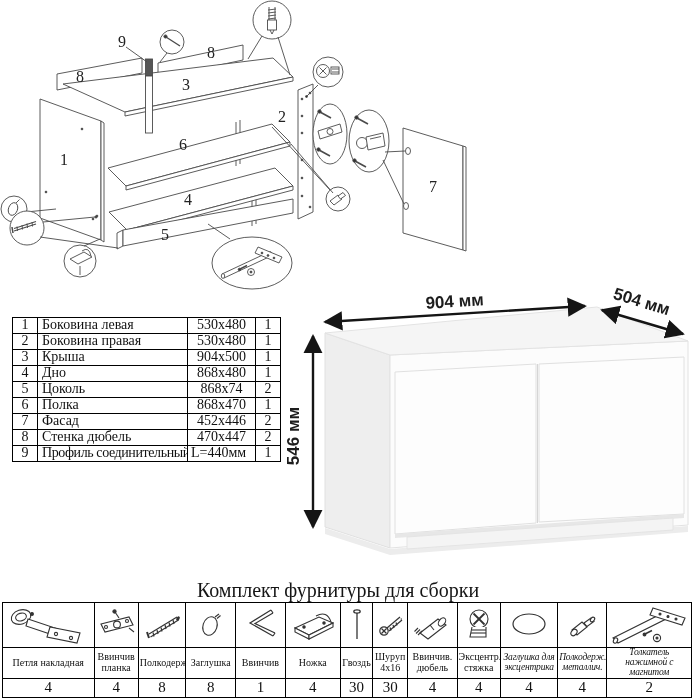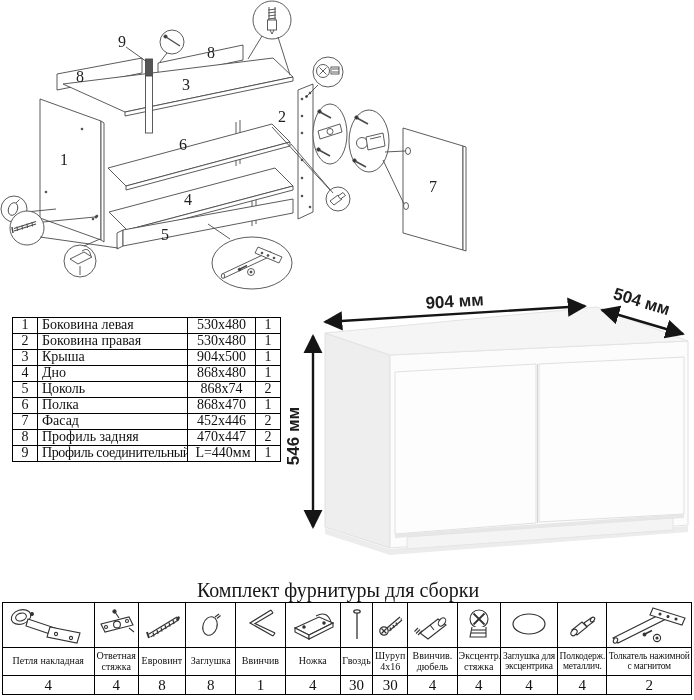--- a/index.html
+++ b/index.html
@@ -8,29 +8,29 @@
   svg text{font-family:"Liberation Serif",serif;}
   .dimtxt{font-family:"Liberation Sans",sans-serif;font-weight:bold;font-size:17px;fill:#1d1d1d;}
   .partnum{font-size:16px;fill:#222;}
   
   .parts{position:absolute;left:12px;top:317px;border-collapse:collapse;table-layout:fixed;width:268px;}
   .parts td{border:1px solid #000;height:15px;padding:0 2px;font-size:14px;line-height:1.05;
             white-space:nowrap;overflow:hidden;}
   .parts td.c{text-align:center;padding:0;}
   .parts td.nm{text-align:left;padding-left:4px;}
   .parts tr.cond td.nm{font-size:14px;letter-spacing:-0.4px;}
-  .parts tr.cond td.sz{text-align:center;padding-left:3px;}
+  .parts tr.cond td.sz{text-align:left;padding-left:3px;}
   
   .hwtitle{position:absolute;left:0;top:579px;width:676px;text-align:center;
            font-size:20px;color:#151515;}
   .hw{position:absolute;left:2px;top:602px;border-collapse:collapse;table-layout:fixed;width:690px;}
   .hw td{border:1px solid #000;padding:0;text-align:center;vertical-align:middle;overflow:hidden;}
   .hw .ico{height:44px;}
   .hw .nm{height:27px;font-size:10px;line-height:1.05;padding:0 1px;}
-  .hw .nm.sm{font-size:9.5px;letter-spacing:-0.2px;}
+  .hw .nm.sm{font-size:9.5px;letter-spacing:-0.2px;font-style:italic;}
   .hw .qty{height:18px;font-size:15px;}
   .hw svg{display:block;margin:0 auto;}
 </style>
 </head>
 <body>
 
 <div class="page">
 
   <svg width="694" height="312" viewBox="0 0 694 312" style="position:absolute;left:0;top:0" fill="#fff" stroke="#4a4a4a" stroke-width="0.9">
 
@@ -270,21 +270,21 @@
           <td class="c">1</td>
         </tr>
       <tr>
           <td class="c">7</td>
           <td class="nm">Фасад</td>
           <td class="c">452x446</td>
           <td class="c">2</td>
         </tr>
       <tr>
           <td class="c">8</td>
-          <td class="nm">Профиль задняя</td>
+          <td class="nm">Стенка дюбель</td>
           <td class="c">470x447</td>
           <td class="c">2</td>
         </tr>
       <tr class="cond">
           <td class="c">9</td>
           <td class="nm">Профиль соединительный</td>
           <td class="c sz">L=440мм</td>
           <td class="c">1</td>
         </tr>
     </tbody>
@@ -467,22 +467,22 @@
               <circle cx="69" cy="15" r="1" fill="#333"></circle>
             <line x1="38" y1="30" x2="45" y2="26.5" stroke-width="1.5"></line>
               <circle cx="37.5" cy="30.5" r="1.4" fill="#333"></circle>
             <circle cx="50" cy="34" r="3.6"></circle>
               <circle cx="50" cy="34" r="1" fill="#333"></circle>
           </svg>
         </td>
       </tr>
       <tr>
         <td class="nm">Петля накладная</td>
-        <td class="nm">Ответная стяжка</td>
-        <td class="nm">Евровинт</td>
+        <td class="nm">Ввинчив планка</td>
+        <td class="nm">Полкодерж</td>
         <td class="nm">Заглушка</td>
         <td class="nm">Ввинчив</td>
         <td class="nm">Ножка</td>
         <td class="nm">Гвоздь</td>
         <td class="nm">Шуруп 4x16</td>
         <td class="nm">Ввинчив. дюбель</td>
         <td class="nm">Эксцентр. стяжка</td>
         <td class="nm sm">Заглушка для эксцентрика</td>
         <td class="nm sm">Полкодерж. металлич.</td>
         <td class="nm sm">Толкатель нажимной с магнитом</td>

